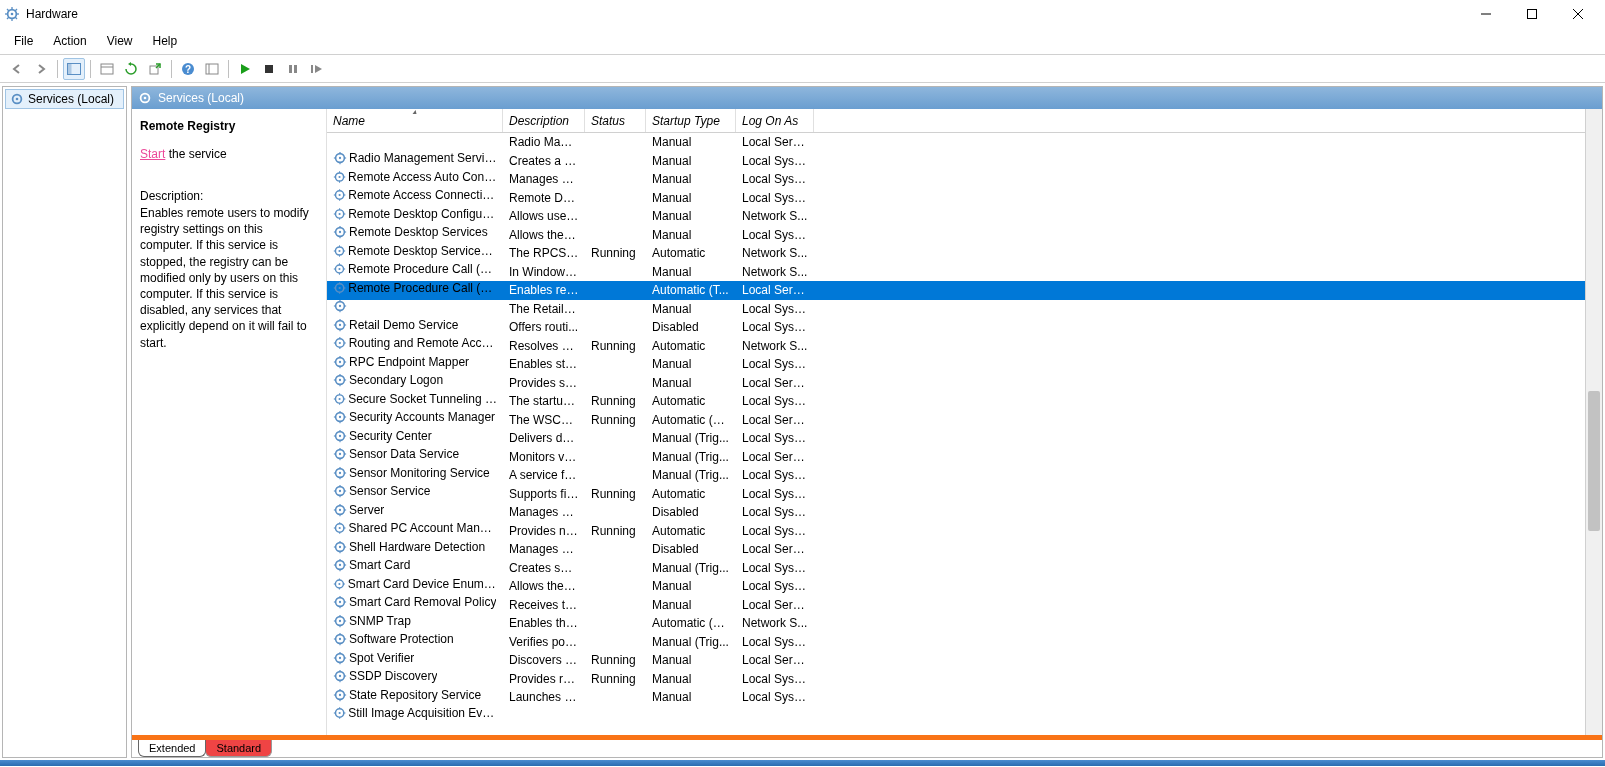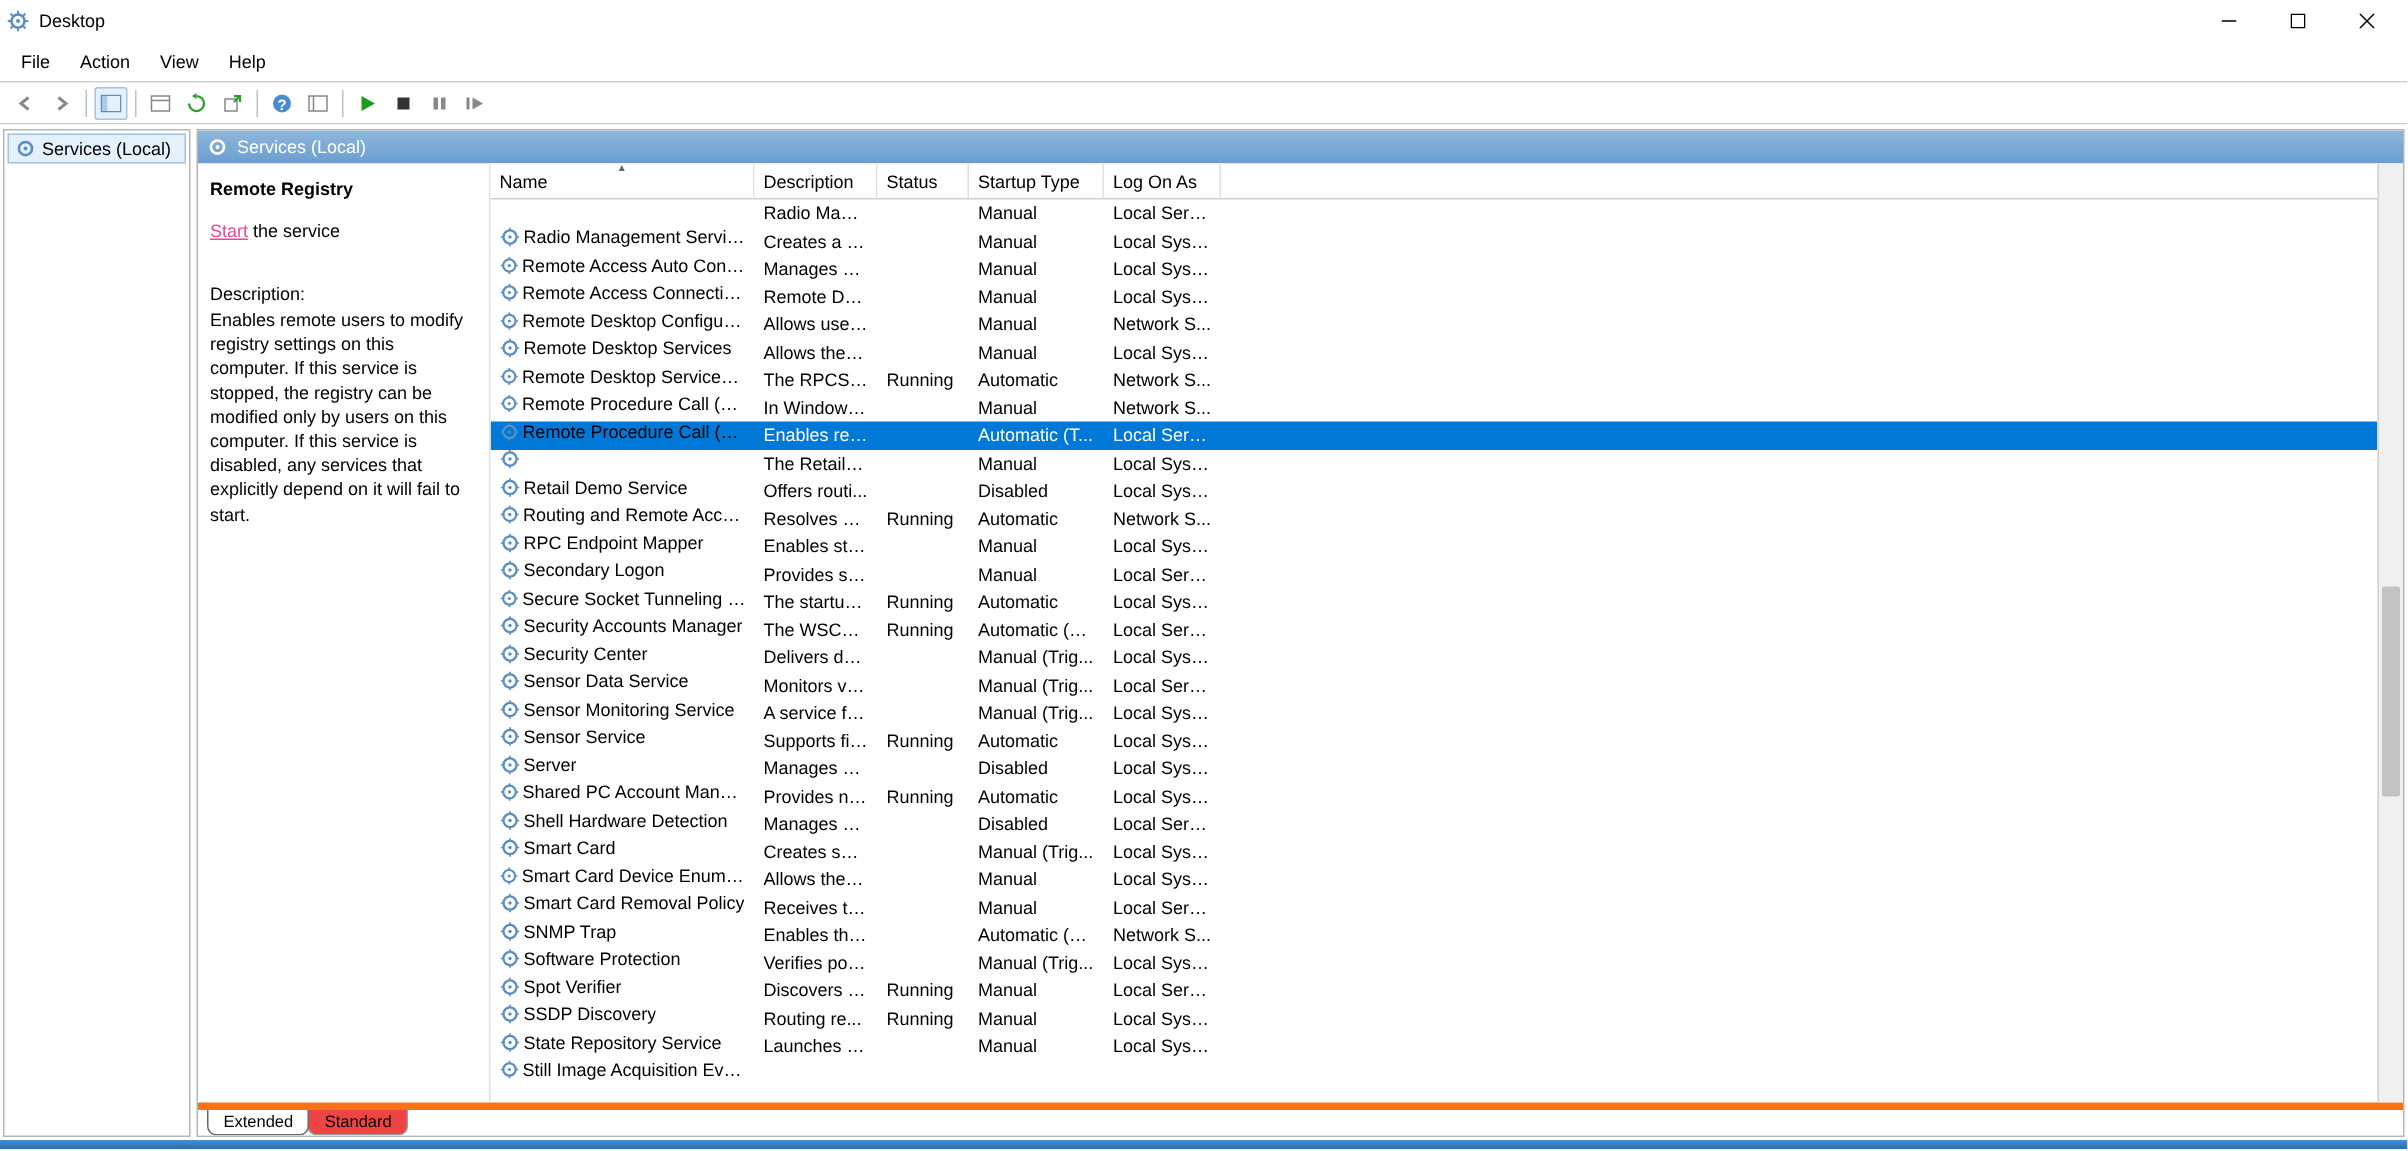--- a/index.html
+++ b/index.html
@@ -23,21 +23,21 @@
 .pane-header svg { filter: brightness(1.3); }
 .content-area { flex: 1; display: flex; background: #fff; overflow: hidden; }
 .detail-panel { width: 195px; padding: 10px 8px; border-right: 1px solid #e0e0e0; overflow: hidden; }
 .detail-panel .svc-name { font-weight: bold; margin-bottom: 14px; }
 .detail-panel .action-link { color: #ec4899; text-decoration: underline; }
 .detail-panel .desc-label { margin-top: 28px; margin-bottom: 2px; }
 .detail-panel .desc-text { line-height: 1.35; }
 .list-area { flex: 1; display: flex; overflow: hidden; }
 .table-wrap { flex: 1; overflow: hidden; }
 .col-headers { display: flex; border-bottom: 1px solid #d0d0d0; height: 24px; align-items: stretch; }
-.col-headers .col { padding: 4px 6px; border-right: 1px solid #e0e0e0; background: #fff; position: relative; display: flex; align-items: center; }
+.col-headers .col { padding: 4px 6px; border-right: 1px solid #e0e0e0; background: #fff; position: relative; display: flex; align-items: center; font-style: italic; }
 .col-headers .col .sort-arrow { position: absolute; left: 50%; top: -2px; transform: translateX(-50%); font-size: 8px; color: #666; }
 .rows { overflow-y: auto; height: calc(100% - 24px); }
 .row { display: flex; height: 18.5px; align-items: center; white-space: nowrap; }
 .row.selected { background: #0078d7; color: #fff; }
 .row .cell { padding: 0 6px; overflow: hidden; text-overflow: ellipsis; }
 .row .cell.name { display: flex; align-items: center; gap: 2px; margin-top: 32px; }
 .c-name { width: 176px; }
 .c-desc { width: 82px; }
 .c-status { width: 61px; }
 .c-startup { width: 90px; }
@@ -64,21 +64,21 @@
           <line x1="8" y1="13" x2="8" y2="16"></line>
           <line x1="0" y1="8" x2="3" y2="8"></line>
           <line x1="13" y1="8" x2="16" y2="8"></line>
           <line x1="2.3" y1="2.3" x2="4.5" y2="4.5"></line>
           <line x1="11.5" y1="11.5" x2="13.7" y2="13.7"></line>
           <line x1="2.3" y1="13.7" x2="4.5" y2="11.5"></line>
           <line x1="11.5" y1="4.5" x2="13.7" y2="2.3"></line>
         </g>
       </svg>
   </span>
-  <span class="title-text">Desktop</span>
+  <span class="title-text">Hardware</span>
   <div class="window-controls">
     <div class="ctrl">
         <svg width="10" height="10">
           <line x1="0" y1="5" x2="10" y2="5" stroke="#000"></line>
         </svg>
       </div>
     <div class="ctrl">
         <svg width="10" height="10">
           <rect x="0.5" y="0.5" width="9" height="9" fill="none" stroke="#000"></rect>
         </svg>
@@ -776,21 +776,21 @@
                     <circle cx="8" cy="8" r="1.3" fill="#5a8fc4"></circle>
                     <g stroke="#5a8fc4" stroke-width="1.3">
                       <line x1="8" y1="1" x2="8" y2="3"></line>
                       <line x1="8" y1="13" x2="8" y2="15"></line>
                       <line x1="1" y1="8" x2="3" y2="8"></line>
                       <line x1="13" y1="8" x2="15" y2="8"></line>
                     </g>
                   </svg>
                   <span class="cut">State Repository Service</span>
                 </div>
-                <div class="cell c-desc cut">Routing re...</div>
+                <div class="cell c-desc cut">Provides re...</div>
                 <div class="cell c-status cut">Running</div>
                 <div class="cell c-startup cut">Manual</div>
                 <div class="cell c-logon cut">Local Syste...</div>
               </div>
               <div class="row">
                 <div class="cell c-name name cut">
                   <svg width="14" height="14" viewBox="0 0 16 16">
                     <circle cx="8" cy="8" r="5" fill="none" stroke="#5a8fc4" stroke-width="1.8"></circle>
                     <circle cx="8" cy="8" r="1.3" fill="#5a8fc4"></circle>
                     <g stroke="#5a8fc4" stroke-width="1.3">

